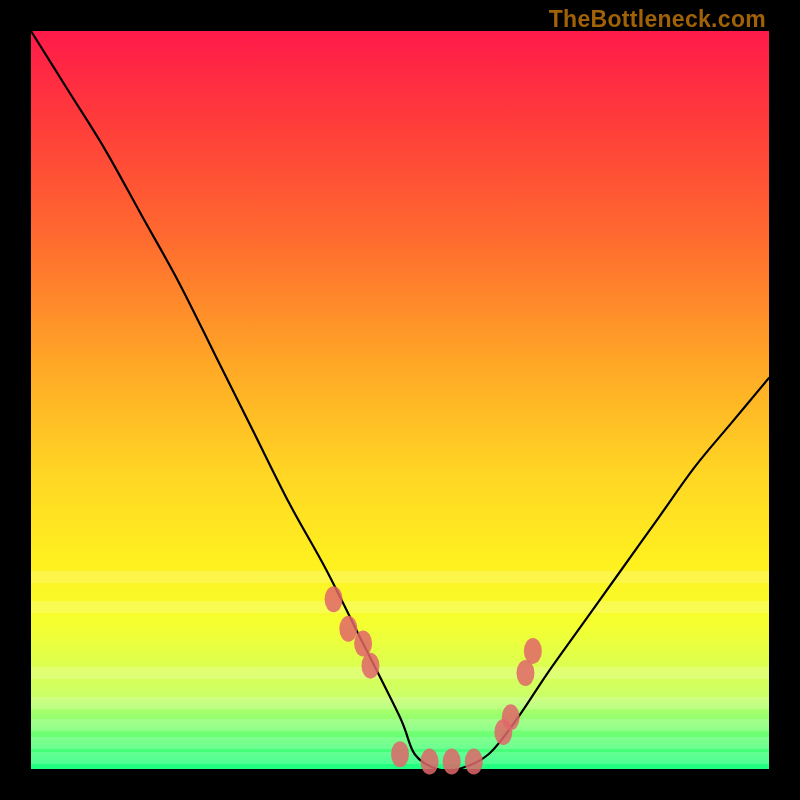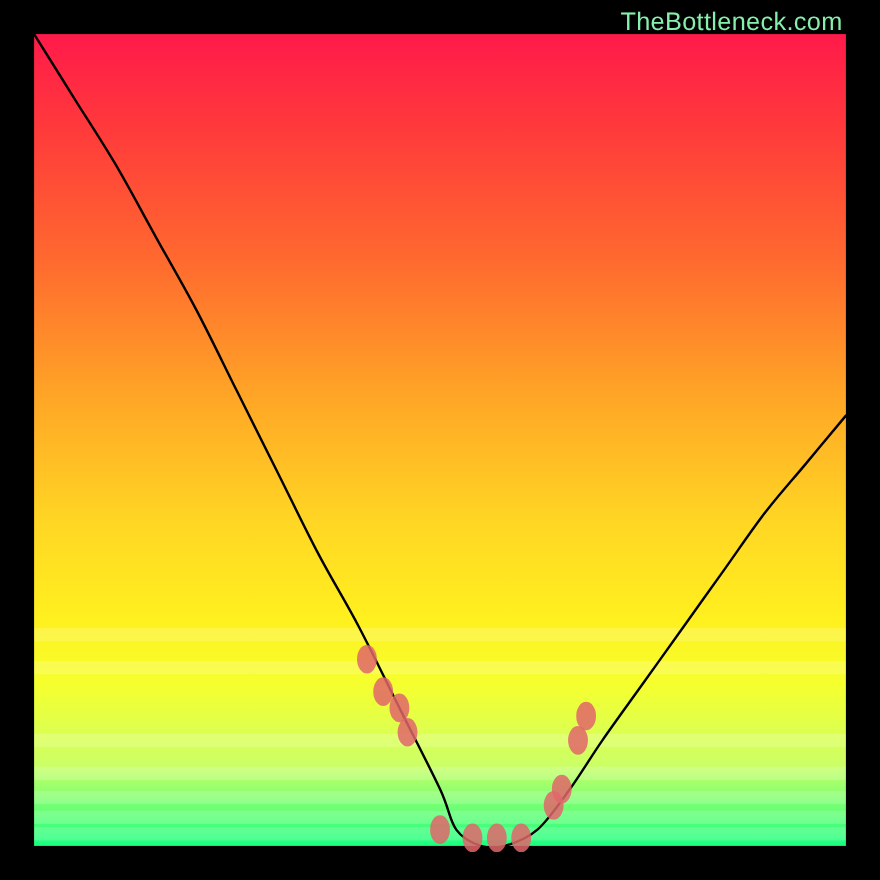--- a/index.html
+++ b/index.html
@@ -39,23 +39,23 @@
   .light-band {
     position: absolute;
     left: 0;
     right: 0;
     background: rgba(255,255,255,0.18);
   }
   .watermark {
     position: absolute;
     top: 6px;
     right: 34px;
-    color: #86efac;
+    color: #a16207;
     font-size: 23px;
-    font-weight: 400;
+    font-weight: 700;
     letter-spacing: 0.3px;
   }
   svg.curve {
     position: absolute;
     top: 0;
     left: 0;
     width: 738px;
     height: 738px;
     overflow: visible;
   }

